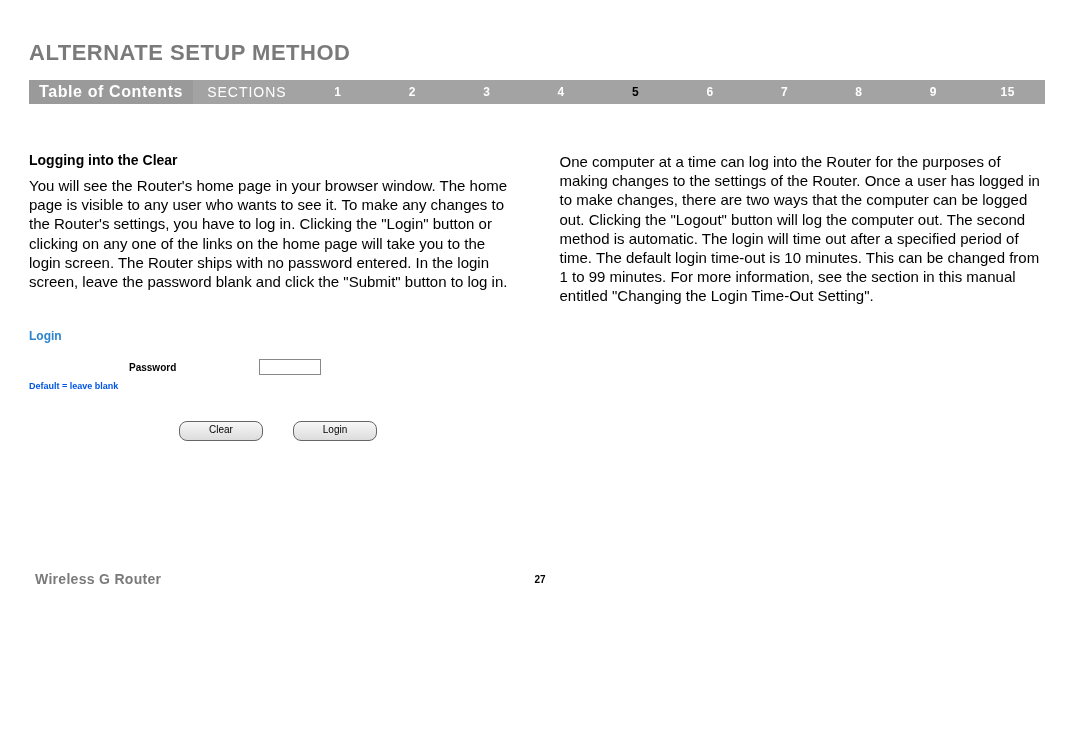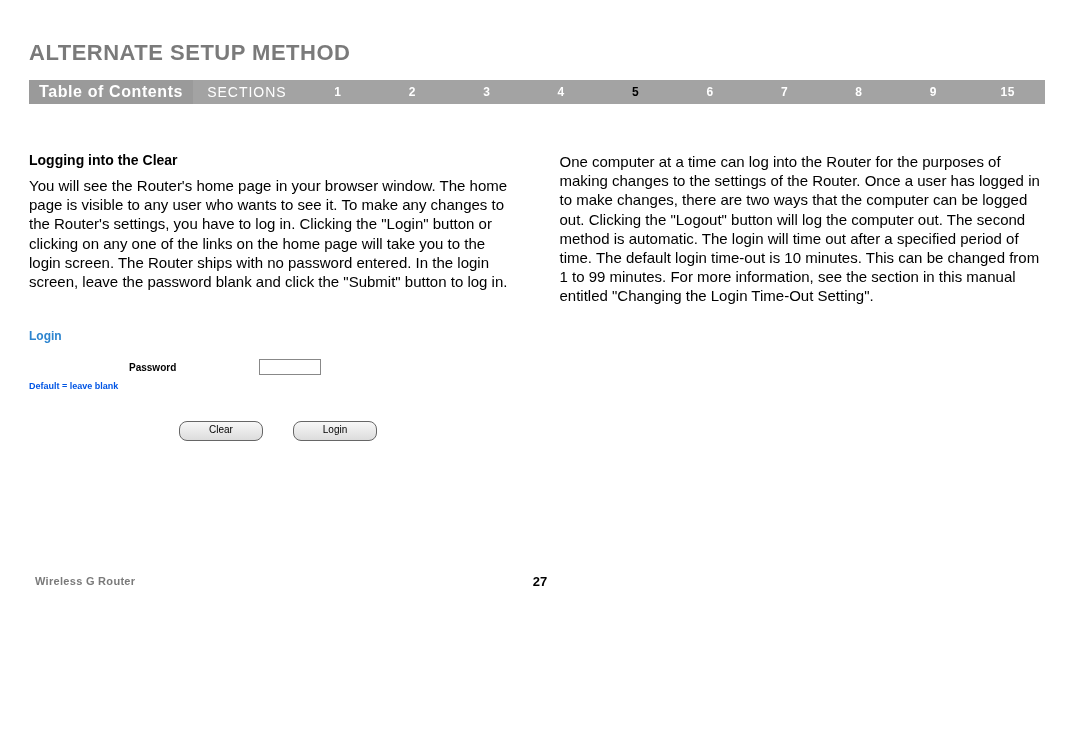--- a/index.html
+++ b/index.html
@@ -136,30 +136,30 @@
   }
   .footer {
     position: absolute;
     bottom: 25px;
     left: 35px;
     right: 35px;
     display: flex;
     align-items: center;
   }
   .footer .product {
-    font-size: 11px;
+    font-size: 14px;
     font-weight: 700;
     color: #7a7a7a;
     letter-spacing: 0.3px;
   }
   .footer .pagenum {
     position: absolute;
     left: 50%;
     transform: translateX(-50%);
-    font-size: 13px;
+    font-size: 10px;
     font-weight: 900;
     color: #000;
   }
 </style>
 </head>
 <body>
 
 <div class="page">
 
   <h1 class="page-title">ALTERNATE SETUP METHOD</h1>

